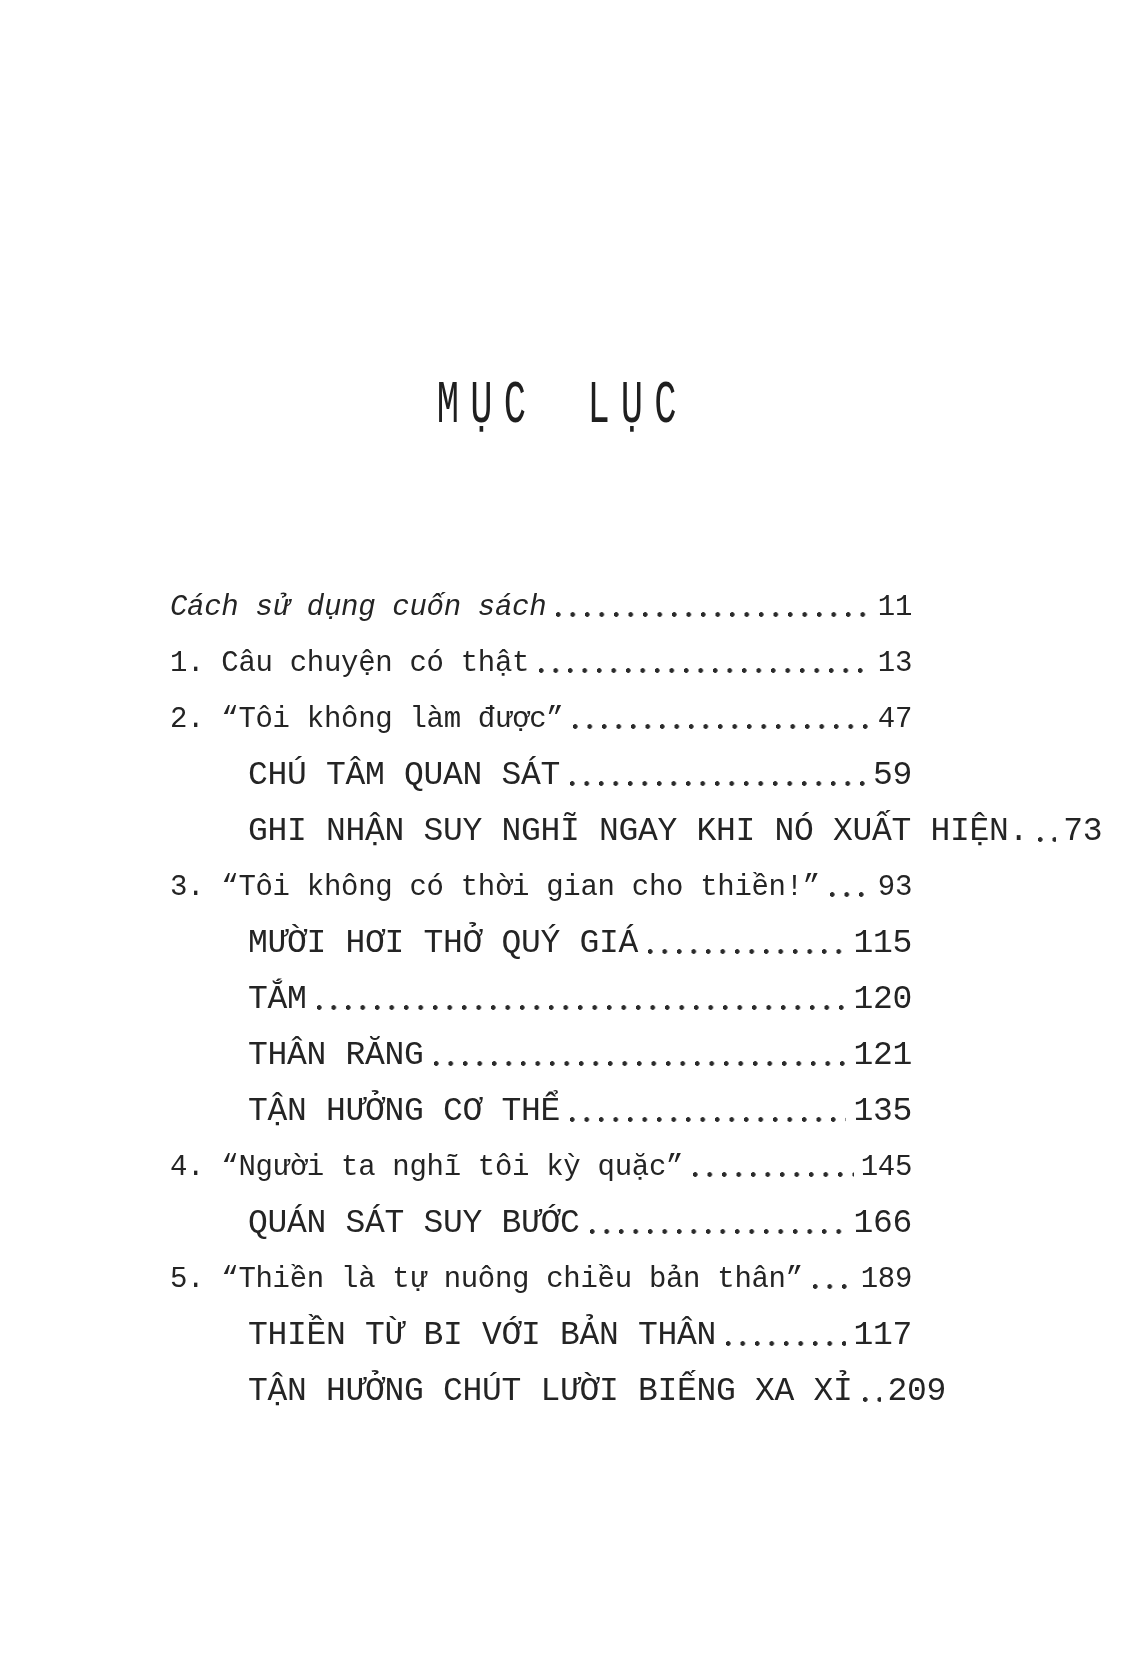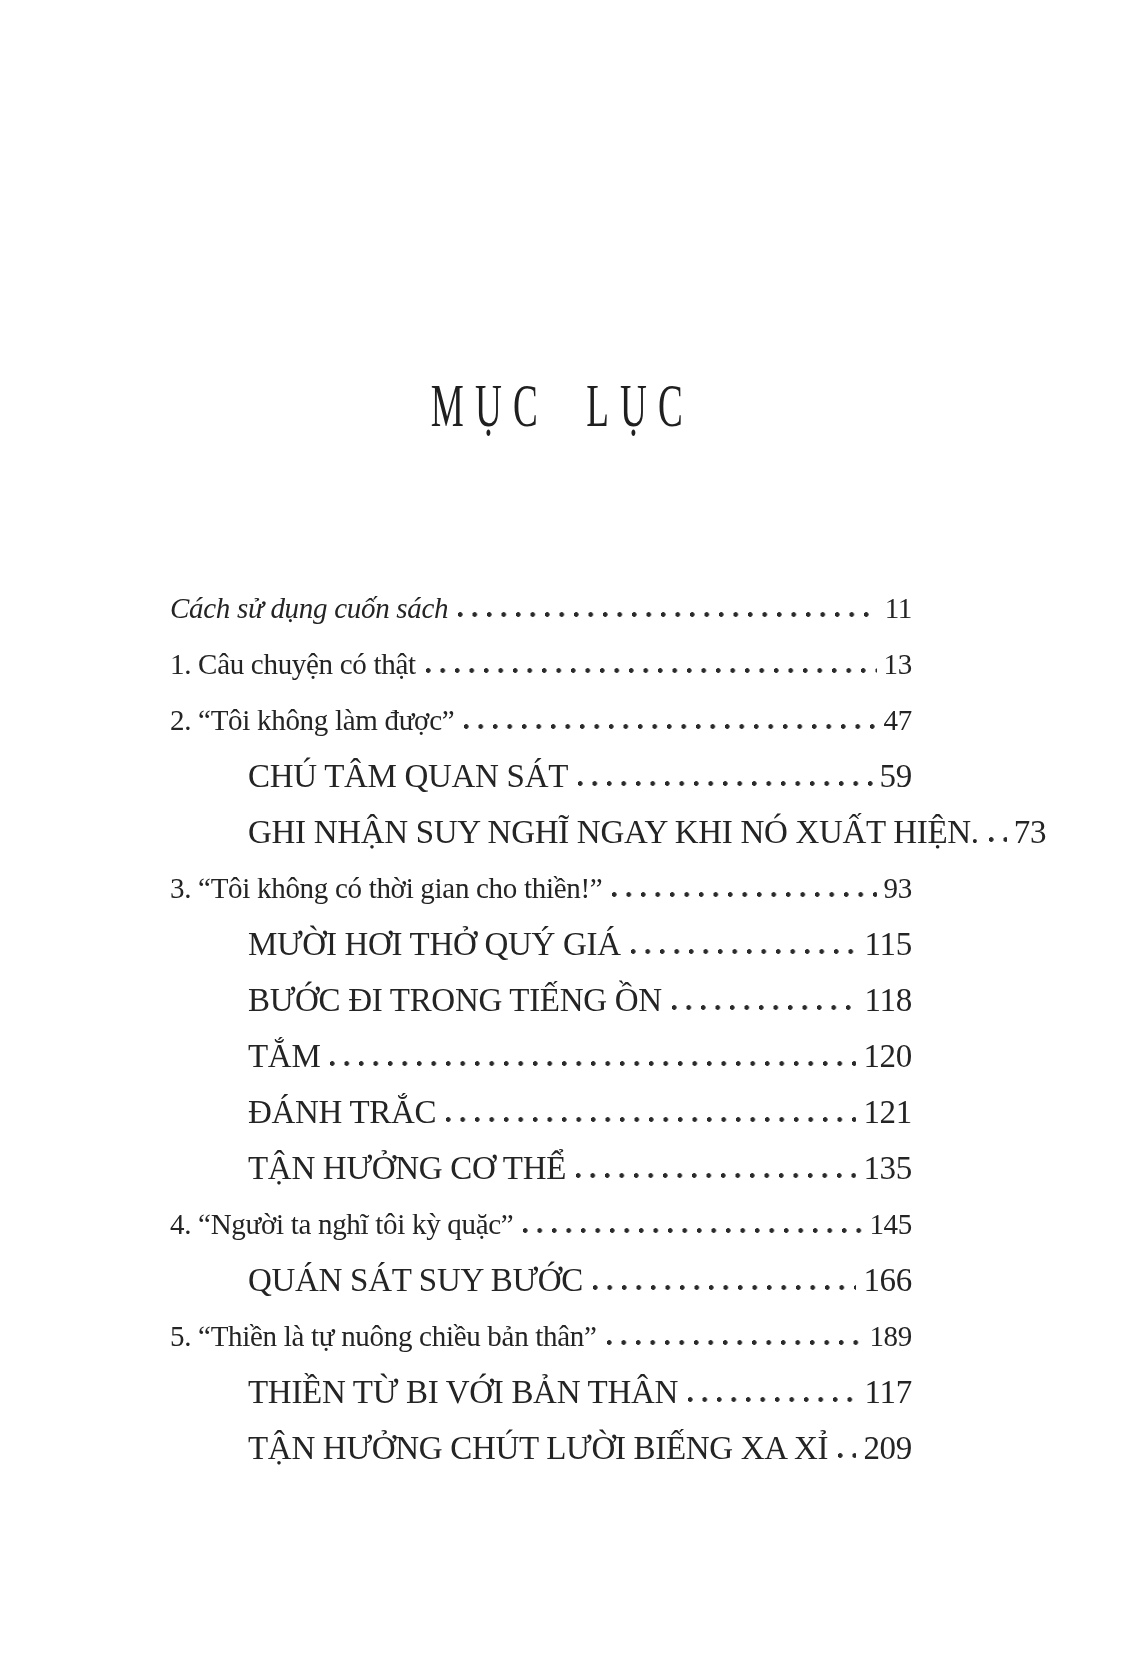--- a/index.html
+++ b/index.html
@@ -6,21 +6,21 @@
     margin: 0;
     padding: 0;
     background: #ffffff;
   }
   .page {
     position: relative;
     width: 1125px;
     height: 1494px;
     background: #ffffff;
     overflow: hidden;
-    font-family: Liberation Serif, serif;
+    font-family: Liberation Mono, monospace;
     color: #242424;
   }
   .title {
     position: absolute;
     top: 370px;
     left: 0;
     width: 100%;
     text-align: center;
     margin: 0;
     font-size: 62px;
@@ -118,31 +118,26 @@
       <span class="label">3. “Tôi không có thời gian cho thiền!”</span>
       <span class="leader"></span>
       <span class="pagenum">93</span>
     </div>
       <div class="row sub">
       <span class="label">MƯỜI HƠI THỞ QUÝ GIÁ</span>
       <span class="leader"></span>
       <span class="pagenum">115</span>
     </div>
       <div class="row sub">
-      <span class="label">BƯỚC ĐI TRONG TIẾNG ỒN</span>
-      <span class="leader"></span>
-      <span class="pagenum">118</span>
-    </div>
-      <div class="row sub">
       <span class="label">TẮM</span>
       <span class="leader"></span>
       <span class="pagenum">120</span>
     </div>
       <div class="row sub">
-      <span class="label">ĐÁNH TRẮC</span>
+      <span class="label">THÂN RĂNG</span>
       <span class="leader"></span>
       <span class="pagenum">121</span>
     </div>
       <div class="row sub">
       <span class="label">TẬN HƯỞNG CƠ THỂ</span>
       <span class="leader"></span>
       <span class="pagenum">135</span>
     </div>
       <div class="row main">
       <span class="label">4. “Người ta nghĩ tôi kỳ quặc”</span>

